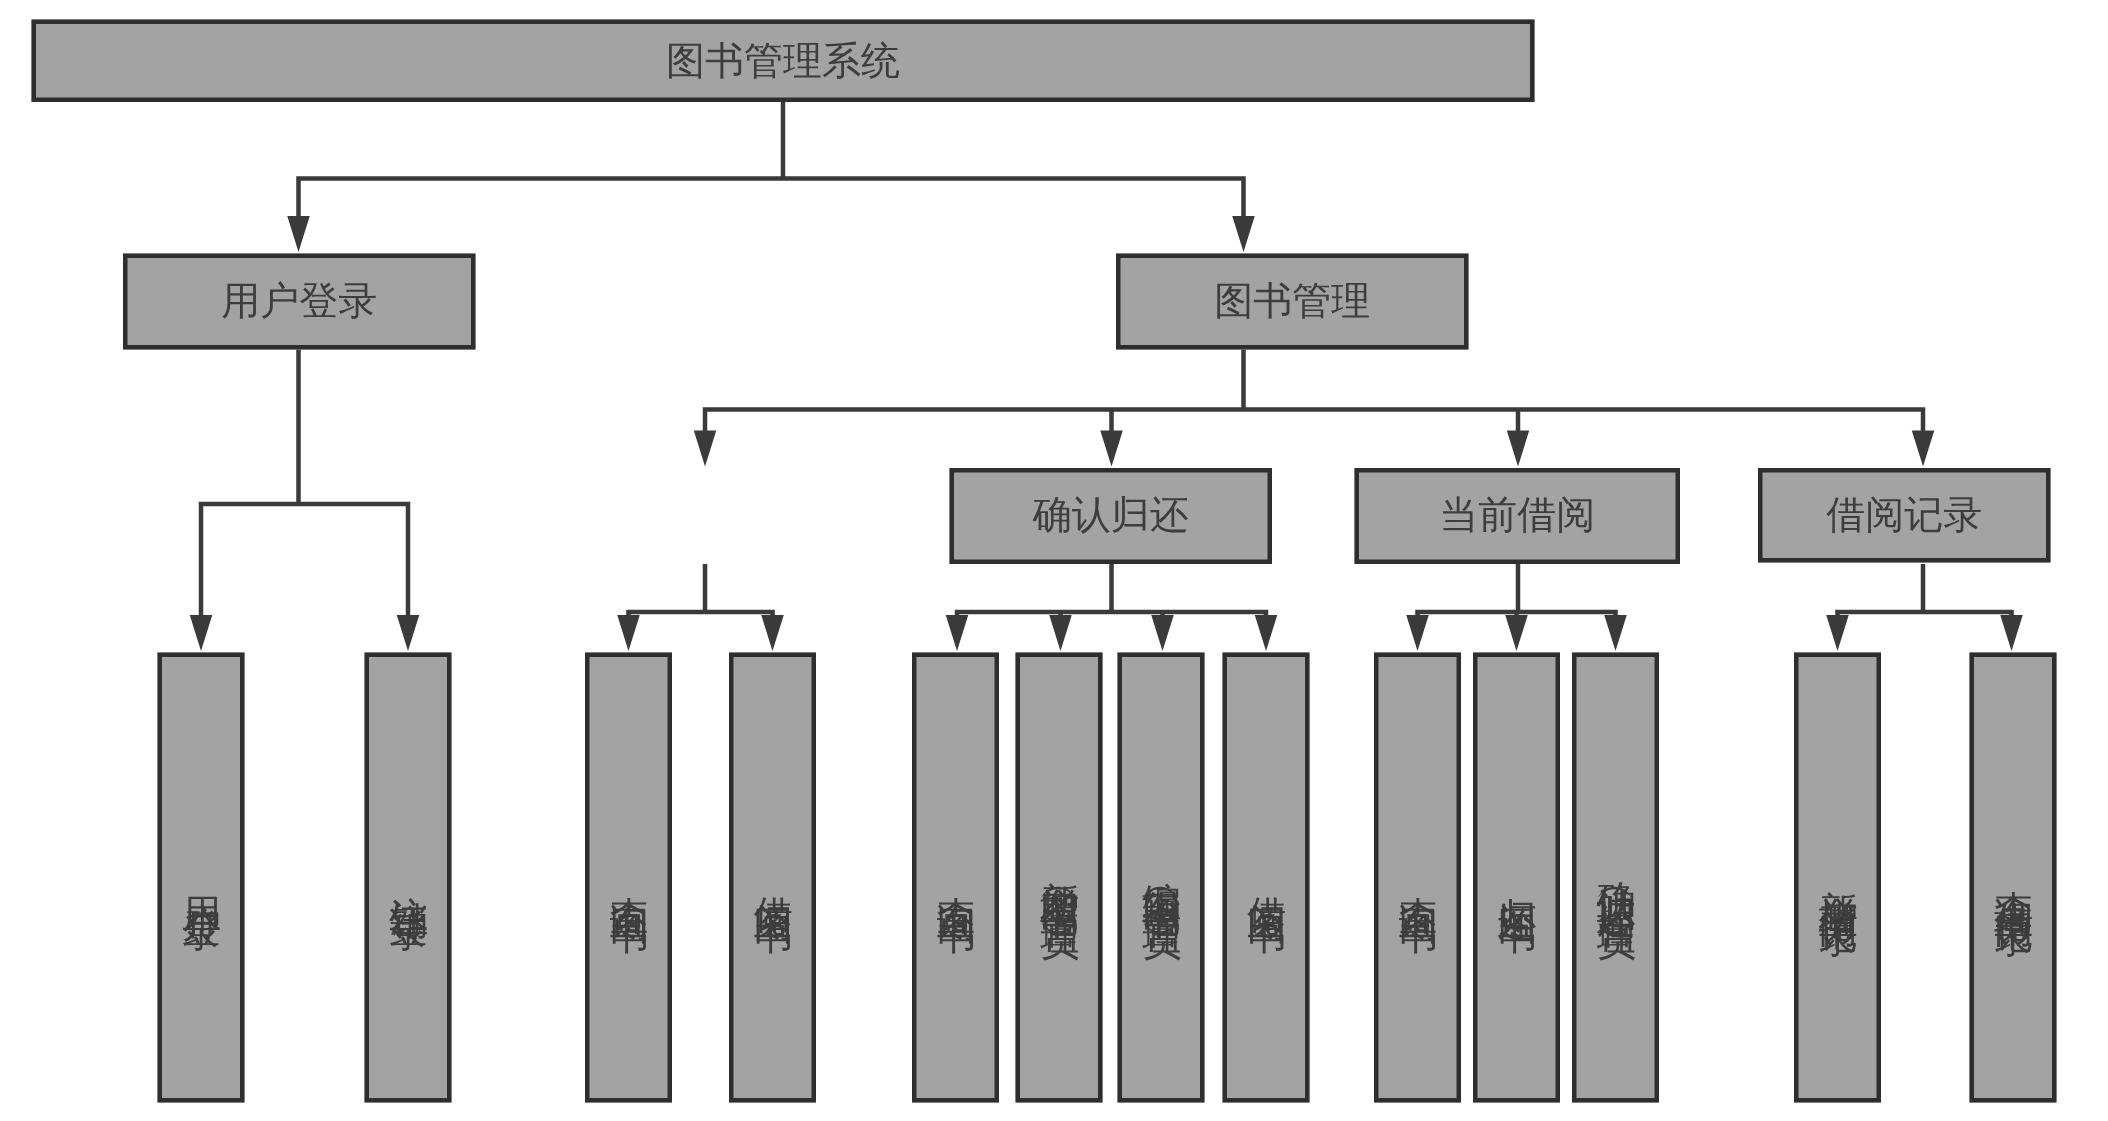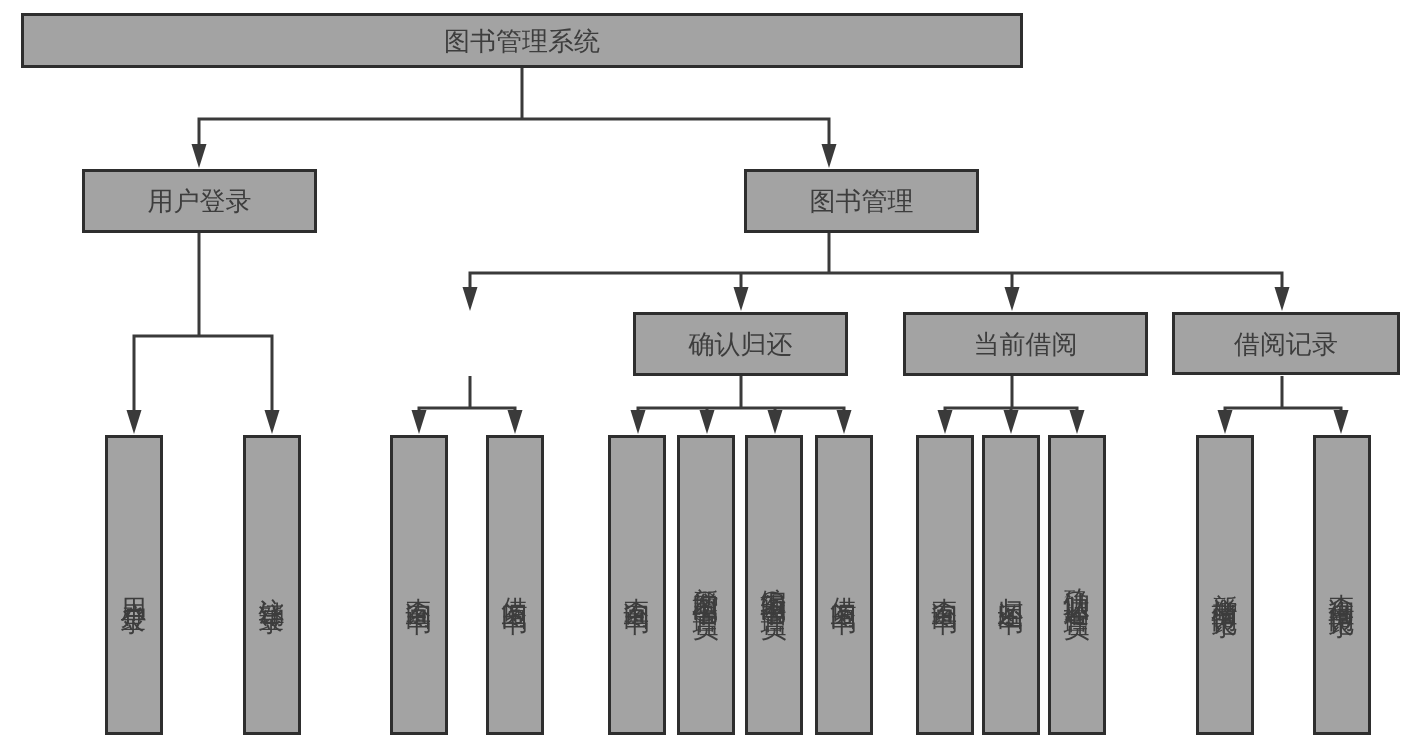--- a/index.html
+++ b/index.html
@@ -117,22 +117,22 @@
       <polygon points="1333.5,410 1348.5,410 1341,434"></polygon>
     </g>
   </svg>
 
   <div class="node" style="left:21px; top:13px; width:1002px; height:55px;">图书管理系统</div>
 
   <div class="node" style="left:82px; top:169px; width:235px; height:64px;">用户登录</div>
   <div class="node" style="left:712px; top:169px; width:235px; height:64px;margin-left:32px;">图书管理</div>
 
   <div class="node" style="left:633px; top:312px; width:215px; height:64px;">确认归还</div>
-  <div class="node" style="left:903px; top:312px; width:245px; height:64px;">当前借阅</div>
-  <div class="node" style="left:1172px; top:312px; width:228px; height:63px;">借阅记录</div>
+  <div class="node" style="left:903px; top:312px; width:217px; height:64px;">当前借阅</div>
+  <div class="node" style="left:1172px; top:312px; width:195px; height:63px;">借阅记录</div>
 
   <div class="node leaf" style="left:105px; top:435px; width:58px; height:300px;">用户登录</div>
   <div class="node leaf" style="left:243px; top:435px; width:58px; height:300px;">注销登录</div>
 
   <div class="node leaf" style="left:390px; top:435px; width:58px; height:300px;">查询图书</div>
   <div class="node leaf" style="left:486px; top:435px; width:58px; height:300px;">借阅图书</div>
 
   <div class="node leaf" style="left:608px; top:435px; width:58px; height:300px;">查询图书</div>
   <div class="node leaf" style="left:677px; top:435px; width:58px; height:300px;">新增图书（管理员）</div>
   <div class="node leaf" style="left:745px; top:435px; width:58px; height:300px;">编辑图书（管理员）</div>

